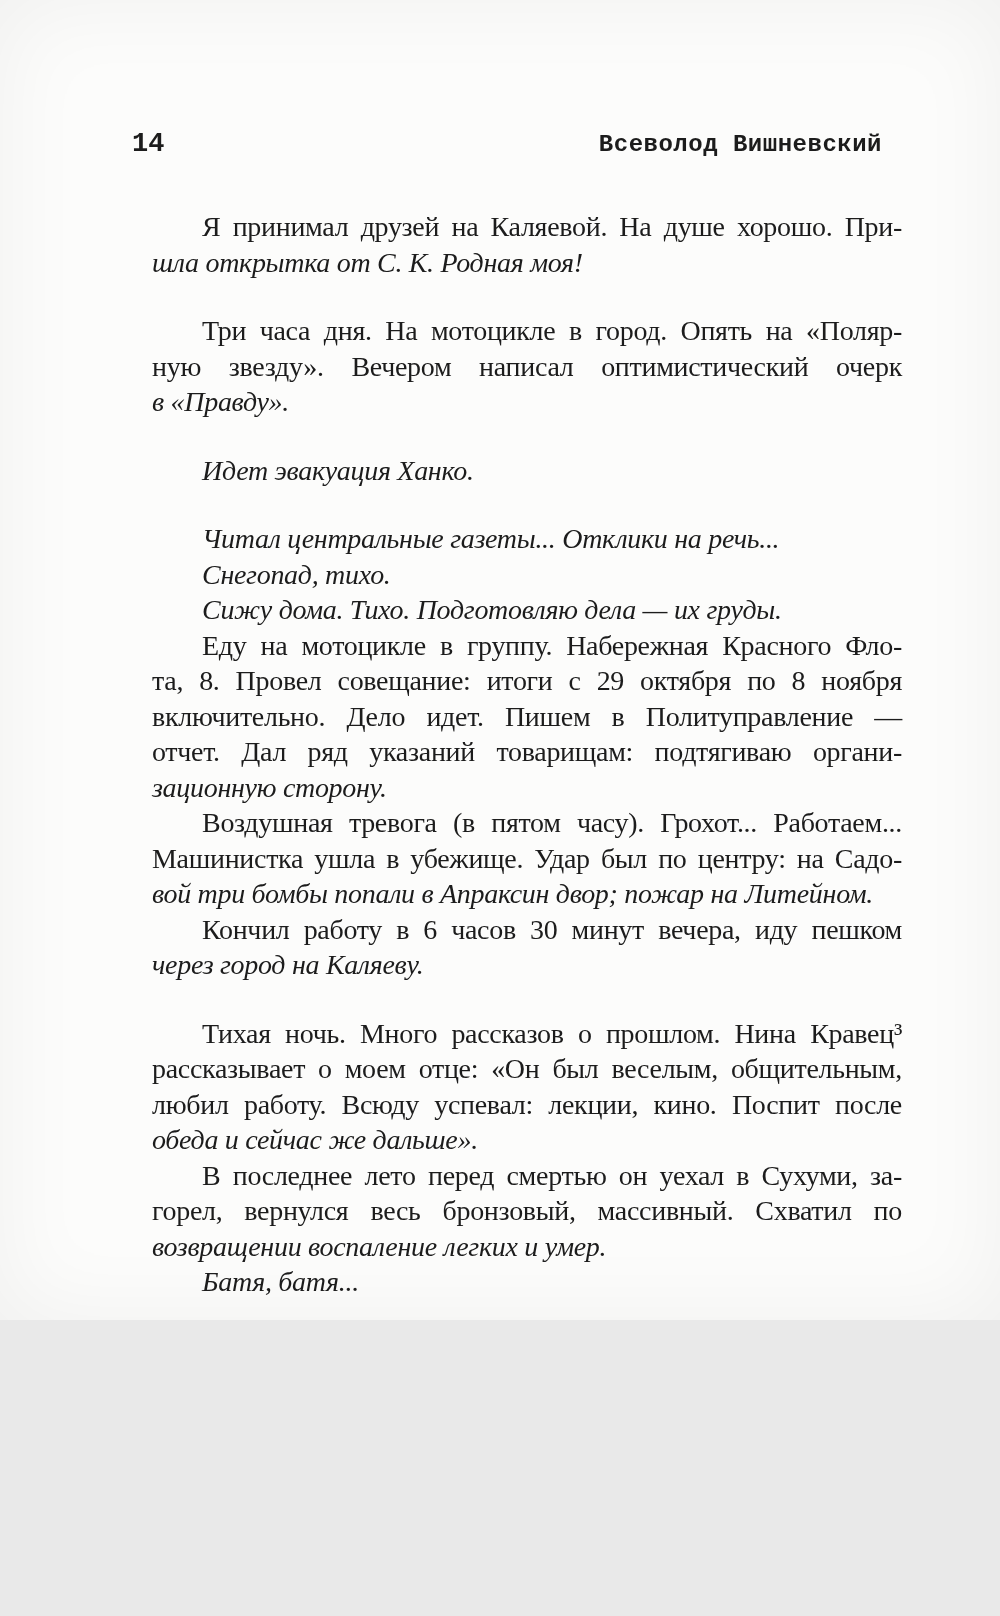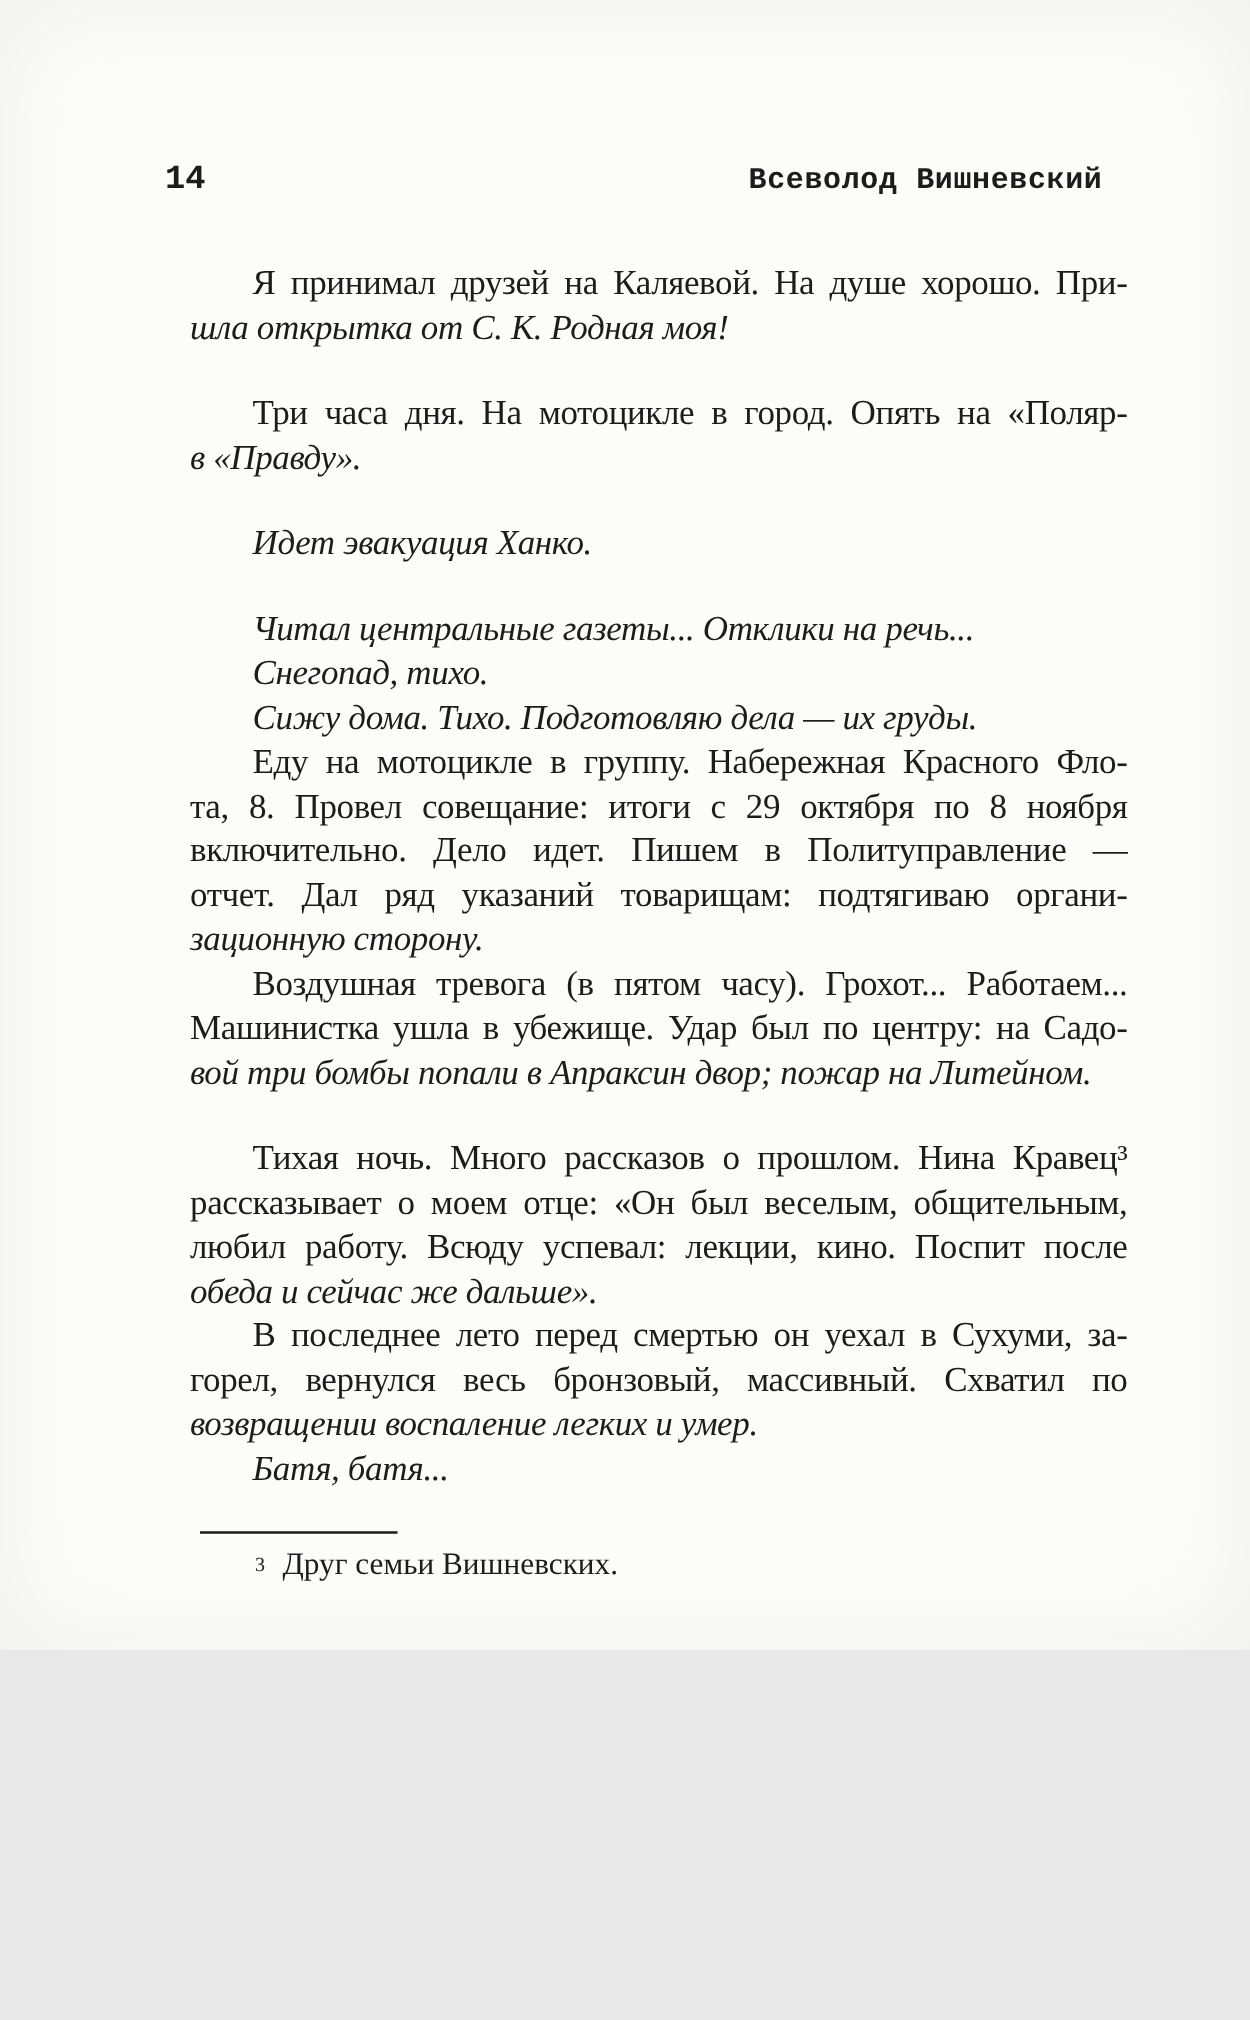--- a/index.html
+++ b/index.html
@@ -71,20 +71,21 @@
 
   <div class="flow">
 
     <div class="para">
         <div class="tline ind">Я принимал друзей на Каляевой. На душе хорошо. При-</div>
         <div class="tline fin">шла открытка от С. К. Родная моя!</div>
       </div>
 
     <div class="para gap">
         <div class="tline ind">Три часа дня. На мотоцикле в город. Опять на «Поляр-</div>
+        <div class="tline">ную звезду». Вечером написал оптимистический очерк</div>
         <div class="tline fin">в «Правду».</div>
       </div>
 
     <div class="para gap">
         <div class="tline fin ind">Идет эвакуация Ханко.</div>
       </div>
 
     <div class="para gap">
         <div class="tline fin ind">Читал центральные газеты... Отклики на речь...</div>
       </div>
@@ -101,20 +102,24 @@
         <div class="tline">та, 8. Провел совещание: итоги с 29 октября по 8 ноября</div>
         <div class="tline">включительно. Дело идет. Пишем в Политуправление —</div>
         <div class="tline">отчет. Дал ряд указаний товарищам: подтягиваю органи-</div>
         <div class="tline fin">зационную сторону.</div>
       </div>
     <div class="para">
         <div class="tline ind">Воздушная тревога (в пятом часу). Грохот... Работаем...</div>
         <div class="tline">Машинистка ушла в убежище. Удар был по центру: на Садо-</div>
         <div class="tline fin">вой три бомбы попали в Апраксин двор; пожар на Литейном.</div>
       </div>
+    <div class="para">
+        <div class="tline ind">Кончил работу в 6 часов 30 минут вечера, иду пешком</div>
+        <div class="tline fin">через город на Каляеву.</div>
+      </div>
 
     <div class="para gap">
         <div class="tline ind">Тихая ночь. Много рассказов о прошлом. Нина Кравец³</div>
         <div class="tline">рассказывает о моем отце: «Он был веселым, общительным,</div>
         <div class="tline">любил работу. Всюду успевал: лекции, кино. Поспит после</div>
         <div class="tline fin">обеда и сейчас же дальше».</div>
       </div>
     <div class="para">
         <div class="tline ind">В последнее лето перед смертью он уехал в Сухуми, за-</div>
         <div class="tline">горел, вернулся весь бронзовый, массивный. Схватил по</div>

